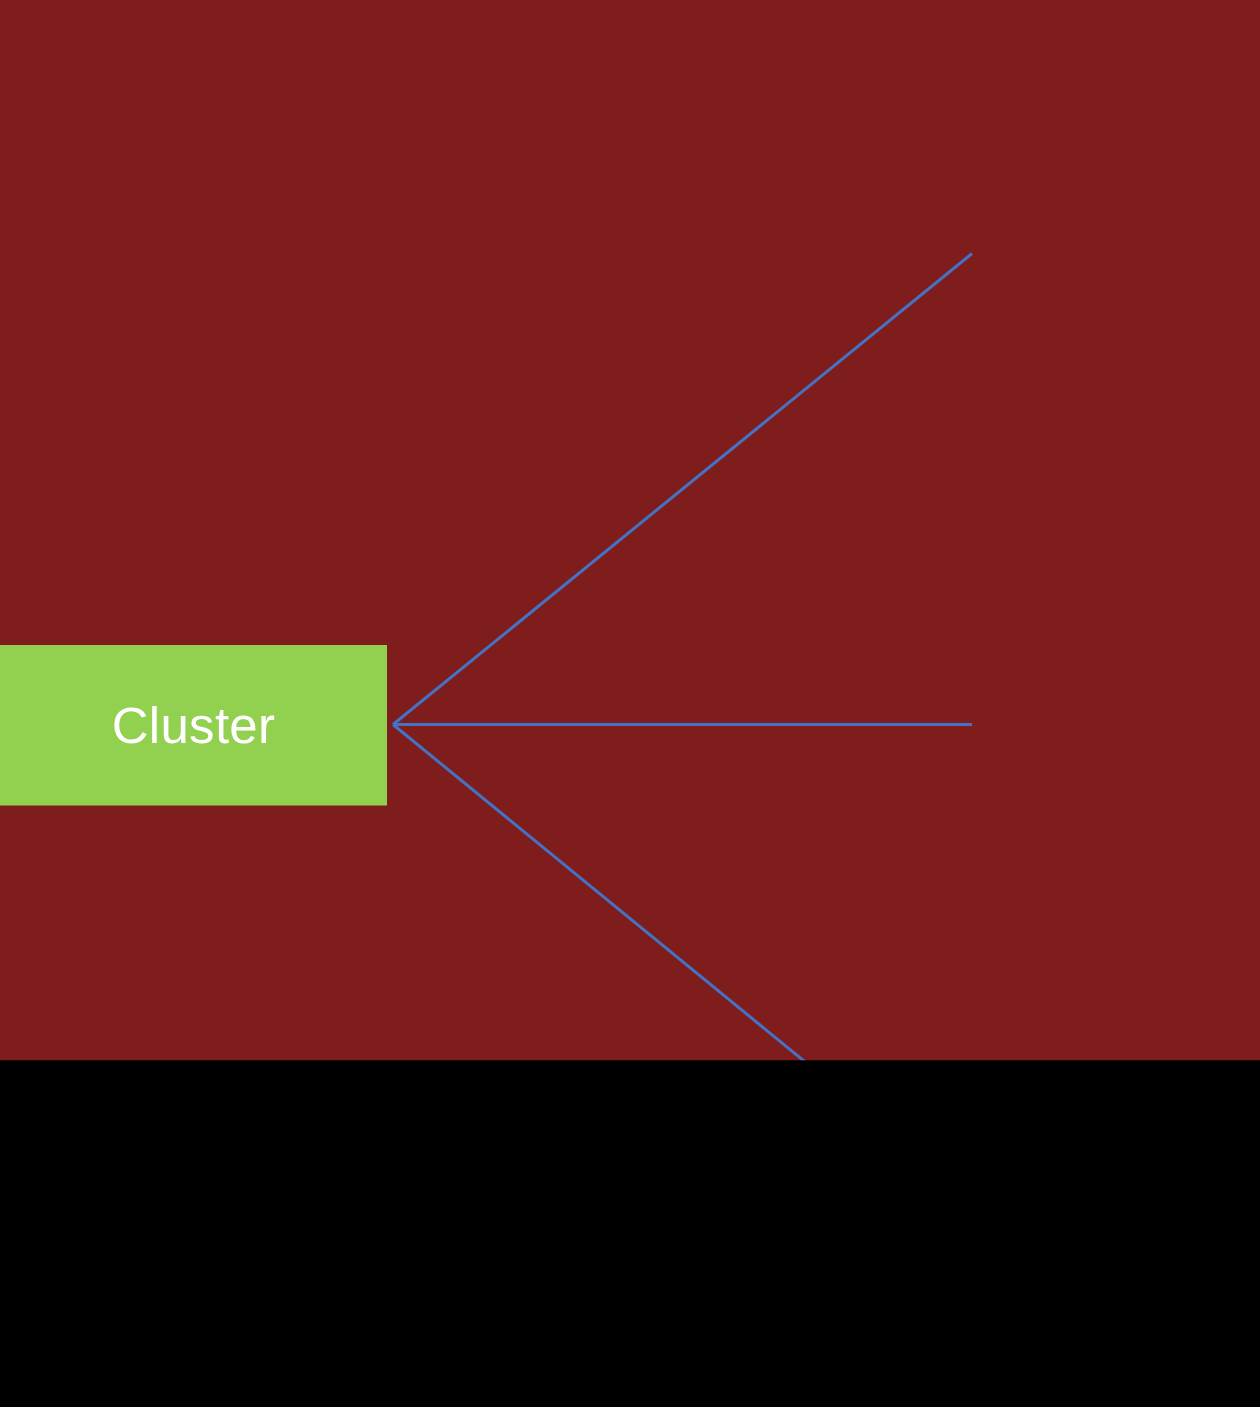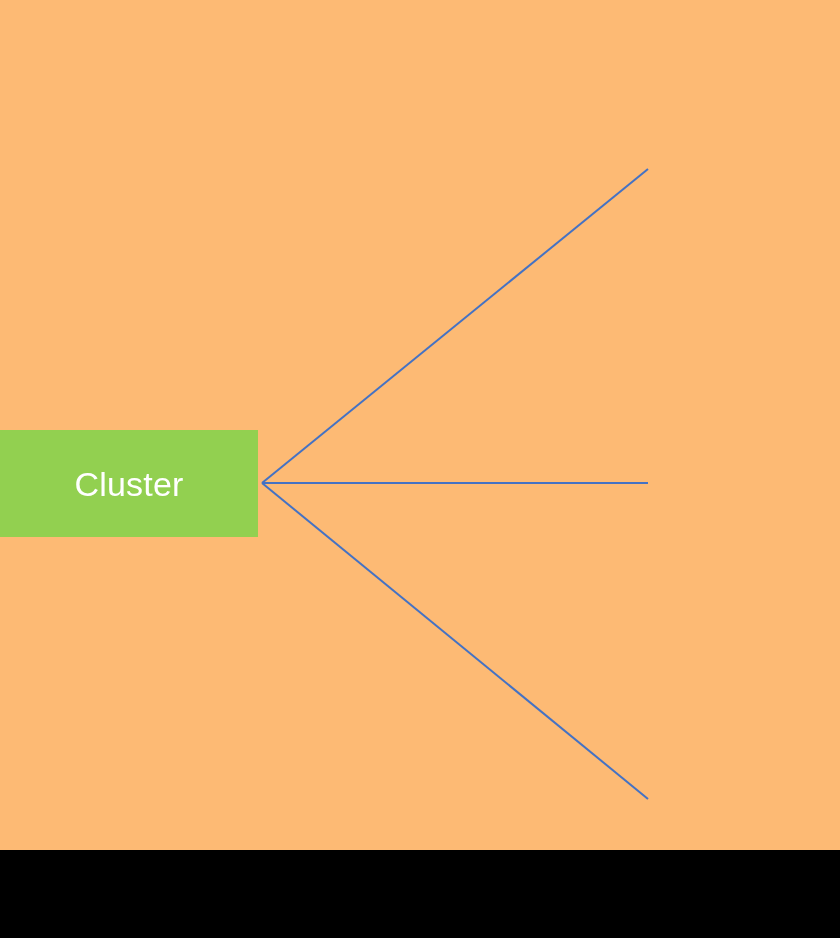--- a/index.html
+++ b/index.html
@@ -48,21 +48,21 @@
     font-weight: 300;
     letter-spacing: 0.2px;
     line-height: 1;
     white-space: nowrap;
     user-select: none;
   }
 </style>
 </head>
 <body>
 
-<div id="canvas" style="width: 840px; height: 850px; background: #fdba74;">
+<div id="canvas" style="width: 840px; height: 707px; background: #7f1d1d;">
 
   <svg id="edge-layer" viewBox="0 0 840 938" xmlns="http://www.w3.org/2000/svg" style="width: 840px; height: 938px;">
 
     <line x1="648" y1="169" x2="262" y2="483" stroke="#4472C4" stroke-width="2" stroke-linecap="butt"></line>
 
     <line x1="648" y1="483" x2="262" y2="483" stroke="#4472C4" stroke-width="2" stroke-linecap="butt"></line>
 
     <line x1="648" y1="799" x2="262" y2="483" stroke="#4472C4" stroke-width="2" stroke-linecap="butt"></line>
 
   </svg>

